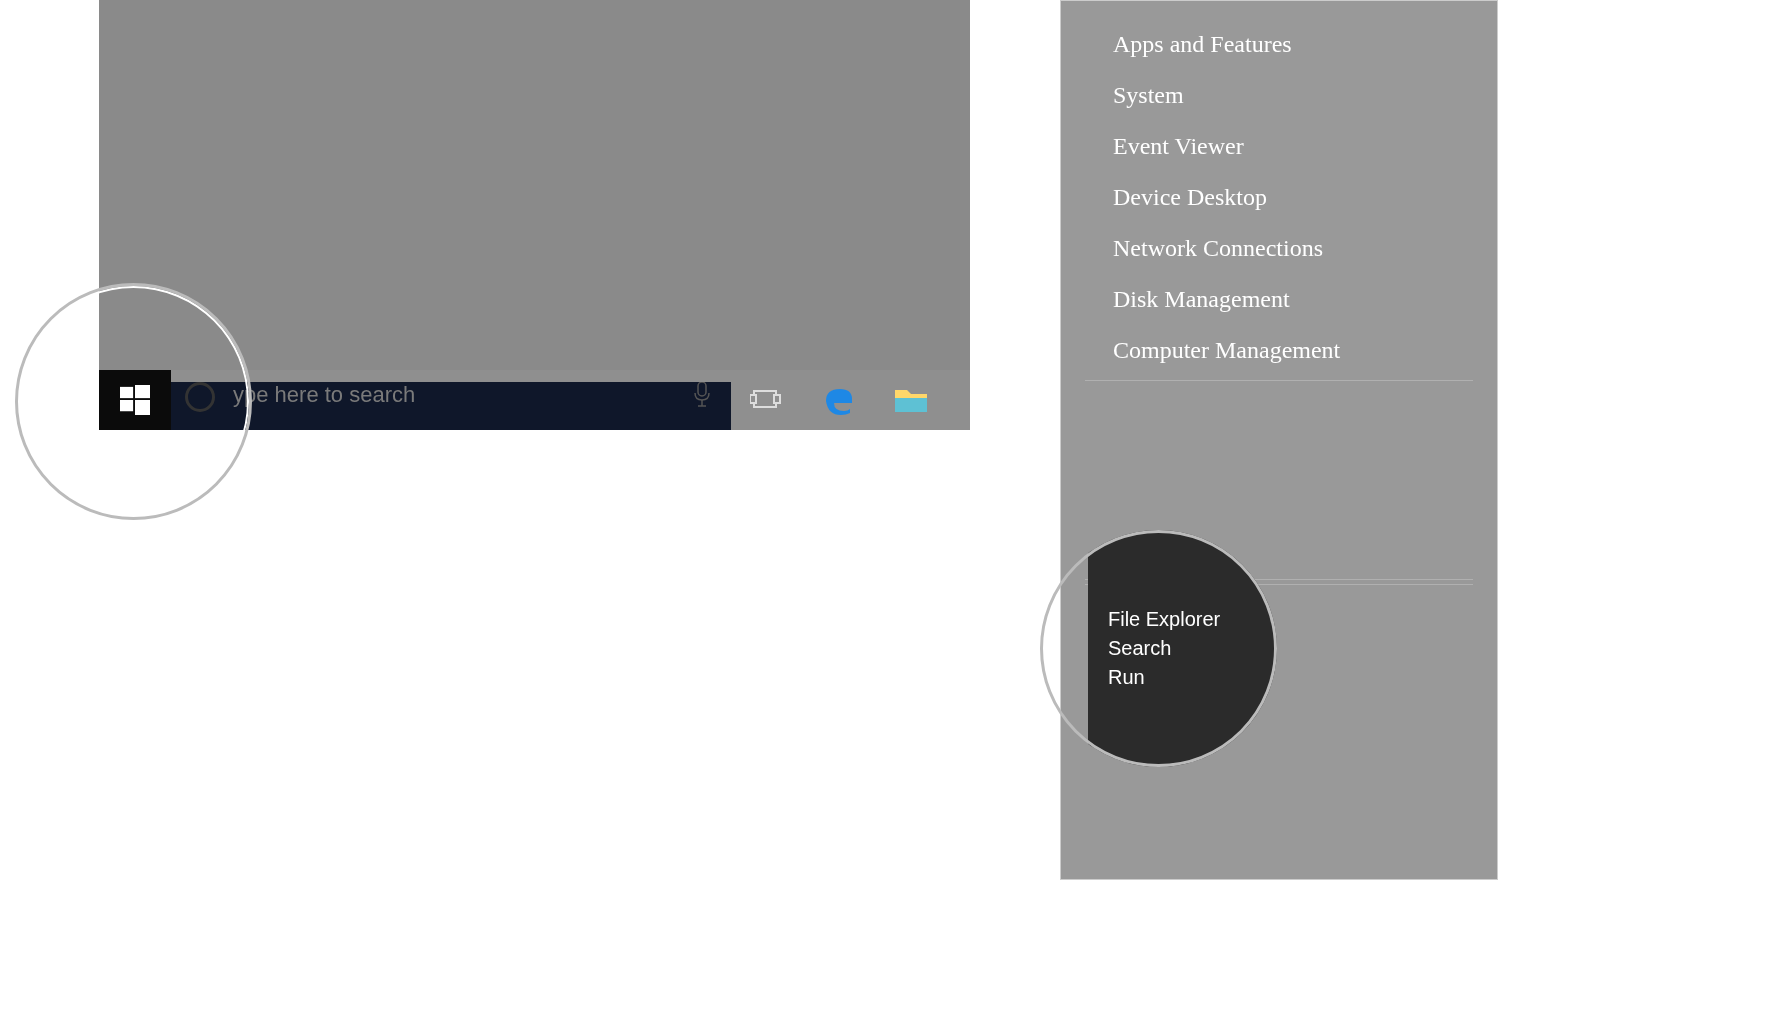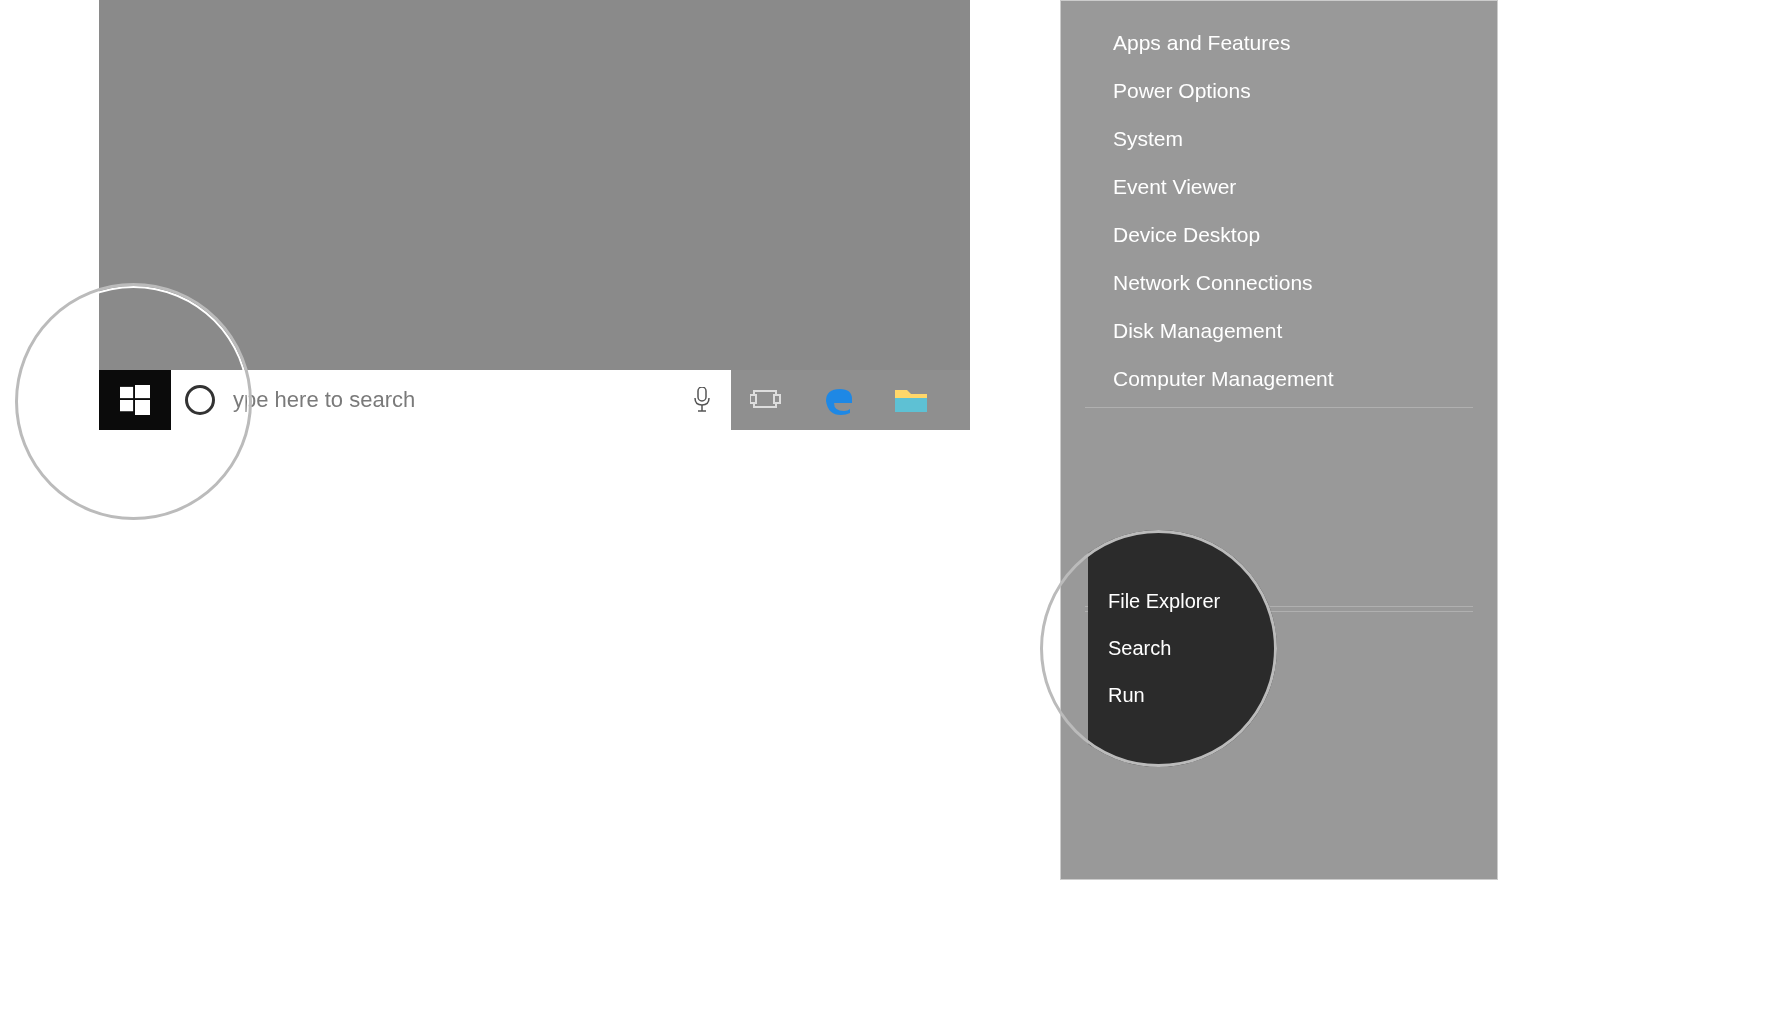--- a/index.html
+++ b/index.html
@@ -35,25 +35,26 @@
   width: 72px;
   height: 60px;
   background: #0b0b0b;
   display: flex;
   align-items: center;
   justify-content: center;
   flex-shrink: 0;
 }
 .search-box {
   flex: 0 0 560px;
-  background: #ffffff;
-  display: flex;
-  align-items: center;
+  background: #0f172a;
+  display: flex;
+  align-items: flex-start;
   padding: 0 10px 0 14px;
   position: relative;
+  margin-top: 12px;
 }
 .cortana-circle {
   width: 30px;
   height: 30px;
   border: 3px solid #333333;
   border-radius: 50%;
   margin-right: 18px;
   flex-shrink: 0;
 }
 .search-placeholder {
@@ -103,24 +104,25 @@
   height: 880px;
   background: #999999;
   border: 1px solid #cccccc;
 }
 .menu-list {
   list-style: none;
   padding: 18px 0 10px 0;
 }
 .menu-item {
   color: #ffffff;
-  font-size: 21px;
+  font-size: 24px;
   padding: 12px 0 12px 52px;
   cursor: default;
   position: relative;
+  font-family: Liberation Serif, serif;
 }
 .menu-sep {
   height: 1px;
   background: #b0b0b0;
   margin: 4px 24px 4px 24px;
 }
 .menu-item.has-arrow::after {
   content: "";
 }
 .chevron-right {
@@ -145,21 +147,21 @@
   top: 0;
   width: 237px;
   height: 237px;
   border-radius: 50%;
   background: #2b2b2b;
   clip-path: inset(0 0 0 48px);
   display: flex;
   flex-direction: column;
   justify-content: center;
   padding-left: 68px;
-  gap: 24px;
+  gap: 6px;
 }
 .lens-right-dark .dark-item {
   color: #ffffff;
   font-size: 20px;
 }
 .lens-right-ring {
   position: absolute;
   left: 12px;
   top: 0;
   width: 237px;
@@ -211,21 +213,20 @@
         </svg>
       </div>
     </div>
   </div>
 </div>
 <div class="lens-left"></div>
 
 <div class="right-panel">
   <ul class="menu-list">
     <li class="menu-item">Apps and Features</li>
-    <li class="menu-item">Power Options</li>
     <li class="menu-item">System</li>
     <li class="menu-item">Event Viewer</li>
     <li class="menu-item">Device Desktop</li>
     <li class="menu-item">Network Connections</li>
     <li class="menu-item">Disk Management</li>
     <li class="menu-item">Computer Management</li>
     <li class="menu-sep"></li>
   </ul>
 
   <div style="height:180px"></div>

